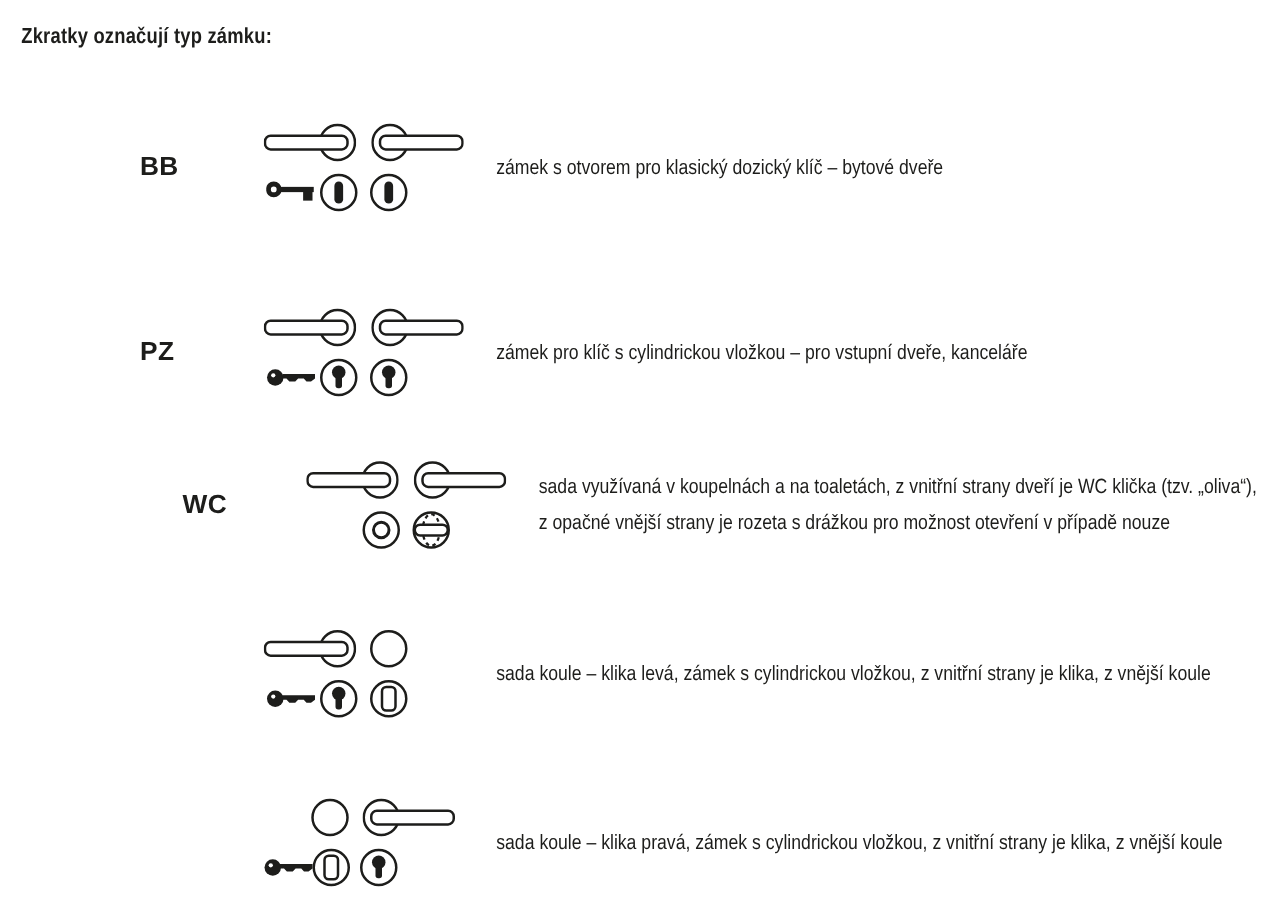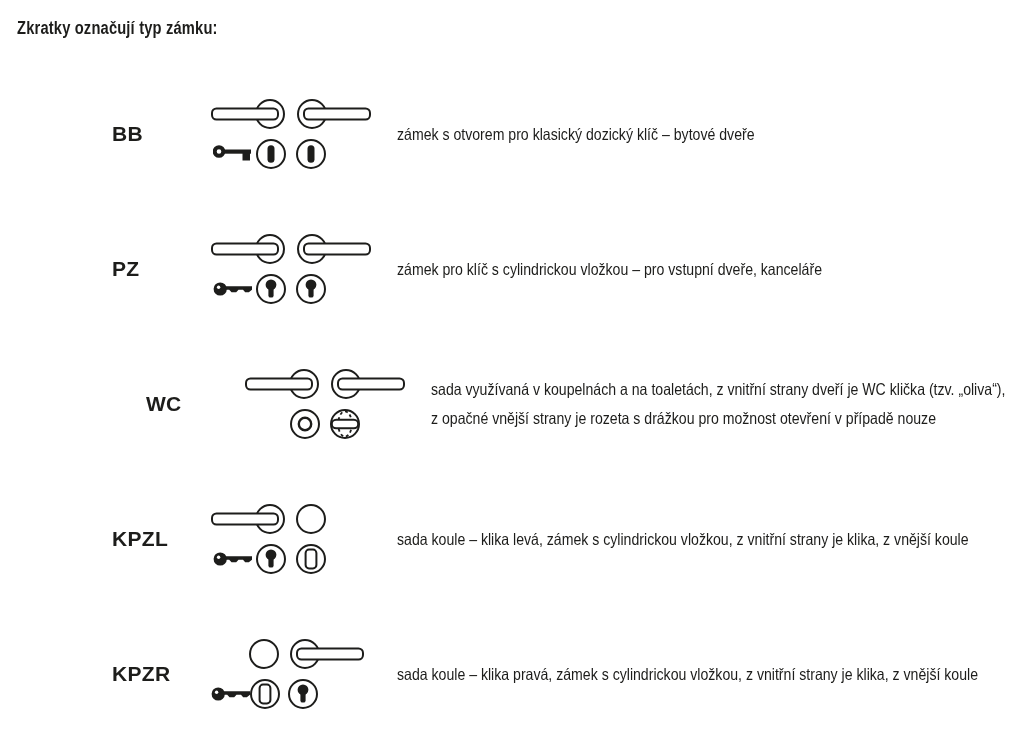--- a/index.html
+++ b/index.html
@@ -7,21 +7,21 @@
     width:1011px;height:732px;position:relative;overflow:hidden;
     background:#ffffff;color:#1d1d1b;
     font-family:"Liberation Sans", sans-serif;
   }
   .title{
     position:absolute;left:17px;top:18px;
     font-size:17.5px;font-weight:bold;white-space:nowrap;
     transform:scaleX(.84);transform-origin:0 0;letter-spacing:.2px;
   }
   .row{position:absolute;left:0;width:1011px;height:72px;}
-  .row-bb{top:98px;}  .row-pz{top:233px;}  .row-wc{top:368px;margin-left:34px;}
+  .row-bb{top:98px;}  .row-pz{top:246px;}  .row-wc{top:368px;margin-left:34px;}
   .row-kpzl{top:503px;} .row-kpzr{top:638px;}
   .code{
     position:absolute;left:112px;top:0;height:72px;display:flex;align-items:center;
     font-size:21px;font-weight:bold;letter-spacing:.3px;
   }
   .icons{position:absolute;left:211px;top:0;width:175px;height:72px;}
   .ic{position:absolute;display:block;}
   .desc{
     position:absolute;left:397px;top:0;height:72px;width:700px;
     display:flex;flex-direction:column;justify-content:center;
@@ -151,21 +151,20 @@
         <use href="#sym-wc-oliva"></use>
       </svg>
   </div>
   <div class="desc">
     <div class="dline">sada využívaná v koupelnách a na toaletách, z vnitřní strany dveří je WC klička (tzv. „oliva“),</div>
     <div class="dline">z opačné vnější strany je rozeta s drážkou pro možnost otevření v případě nouze</div>
   </div>
 </div>
 
 <div class="row row-kpzl">
-  <div class="code">KPZL</div>
   <div class="icons">
     <svg class="ic" style="left:0;top:0;width:74px;height:32px">
         <use href="#sym-handle-left"></use>
       </svg>
     <svg class="ic" style="left:84px;top:0;width:32px;height:32px">
         <use href="#sym-ball"></use>
       </svg>
     <svg class="ic" style="left:2px;top:44px;width:40px;height:24px">
         <use href="#sym-key-pz"></use>
       </svg>
@@ -176,21 +175,20 @@
         <use href="#sym-blind-rosette"></use>
       </svg>
   </div>
   <div class="desc">
     <div class="dline">sada koule – klika levá, zámek s cylindrickou vložkou, z vnitřní strany je klika, z vnější koule</div>
 
   </div>
 </div>
 
 <div class="row row-kpzr">
-  <div class="code">KPZR</div>
   <div class="icons">
     <svg class="ic" style="left:37px;top:0;width:32px;height:32px">
         <use href="#sym-ball"></use>
       </svg>
     <svg class="ic" style="left:79px;top:0;width:74px;height:32px">
         <use href="#sym-handle-right"></use>
       </svg>
     <svg class="ic" style="left:0;top:44px;width:40px;height:24px">
         <use href="#sym-key-pz"></use>
       </svg>

